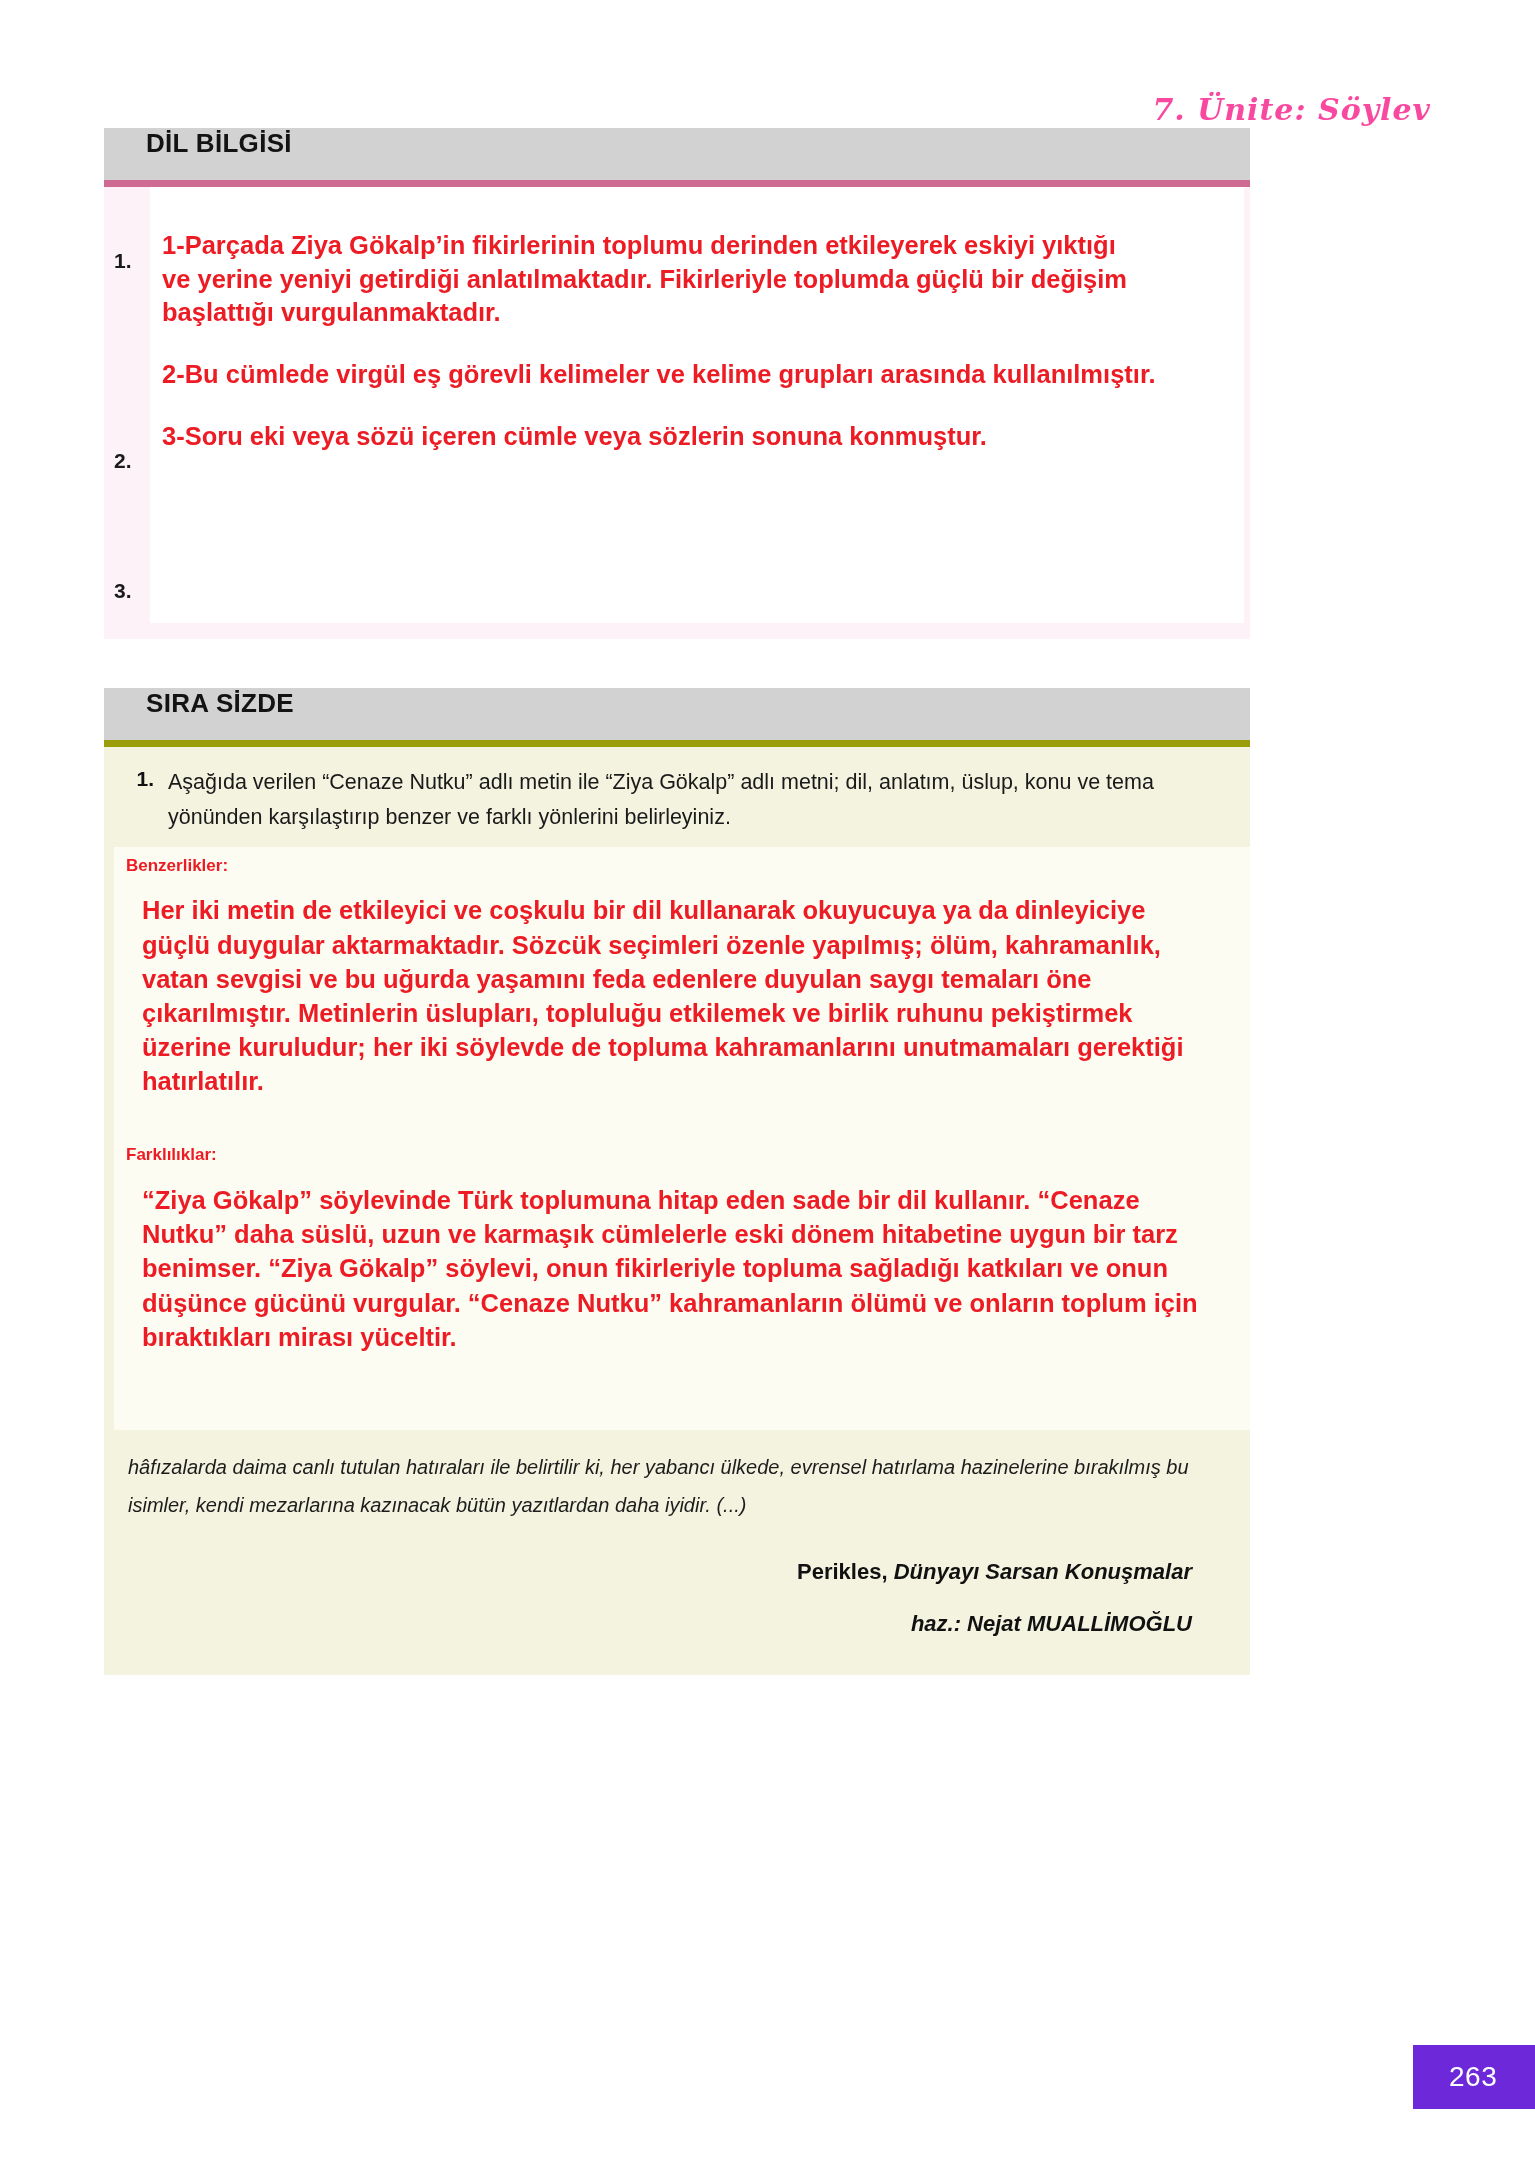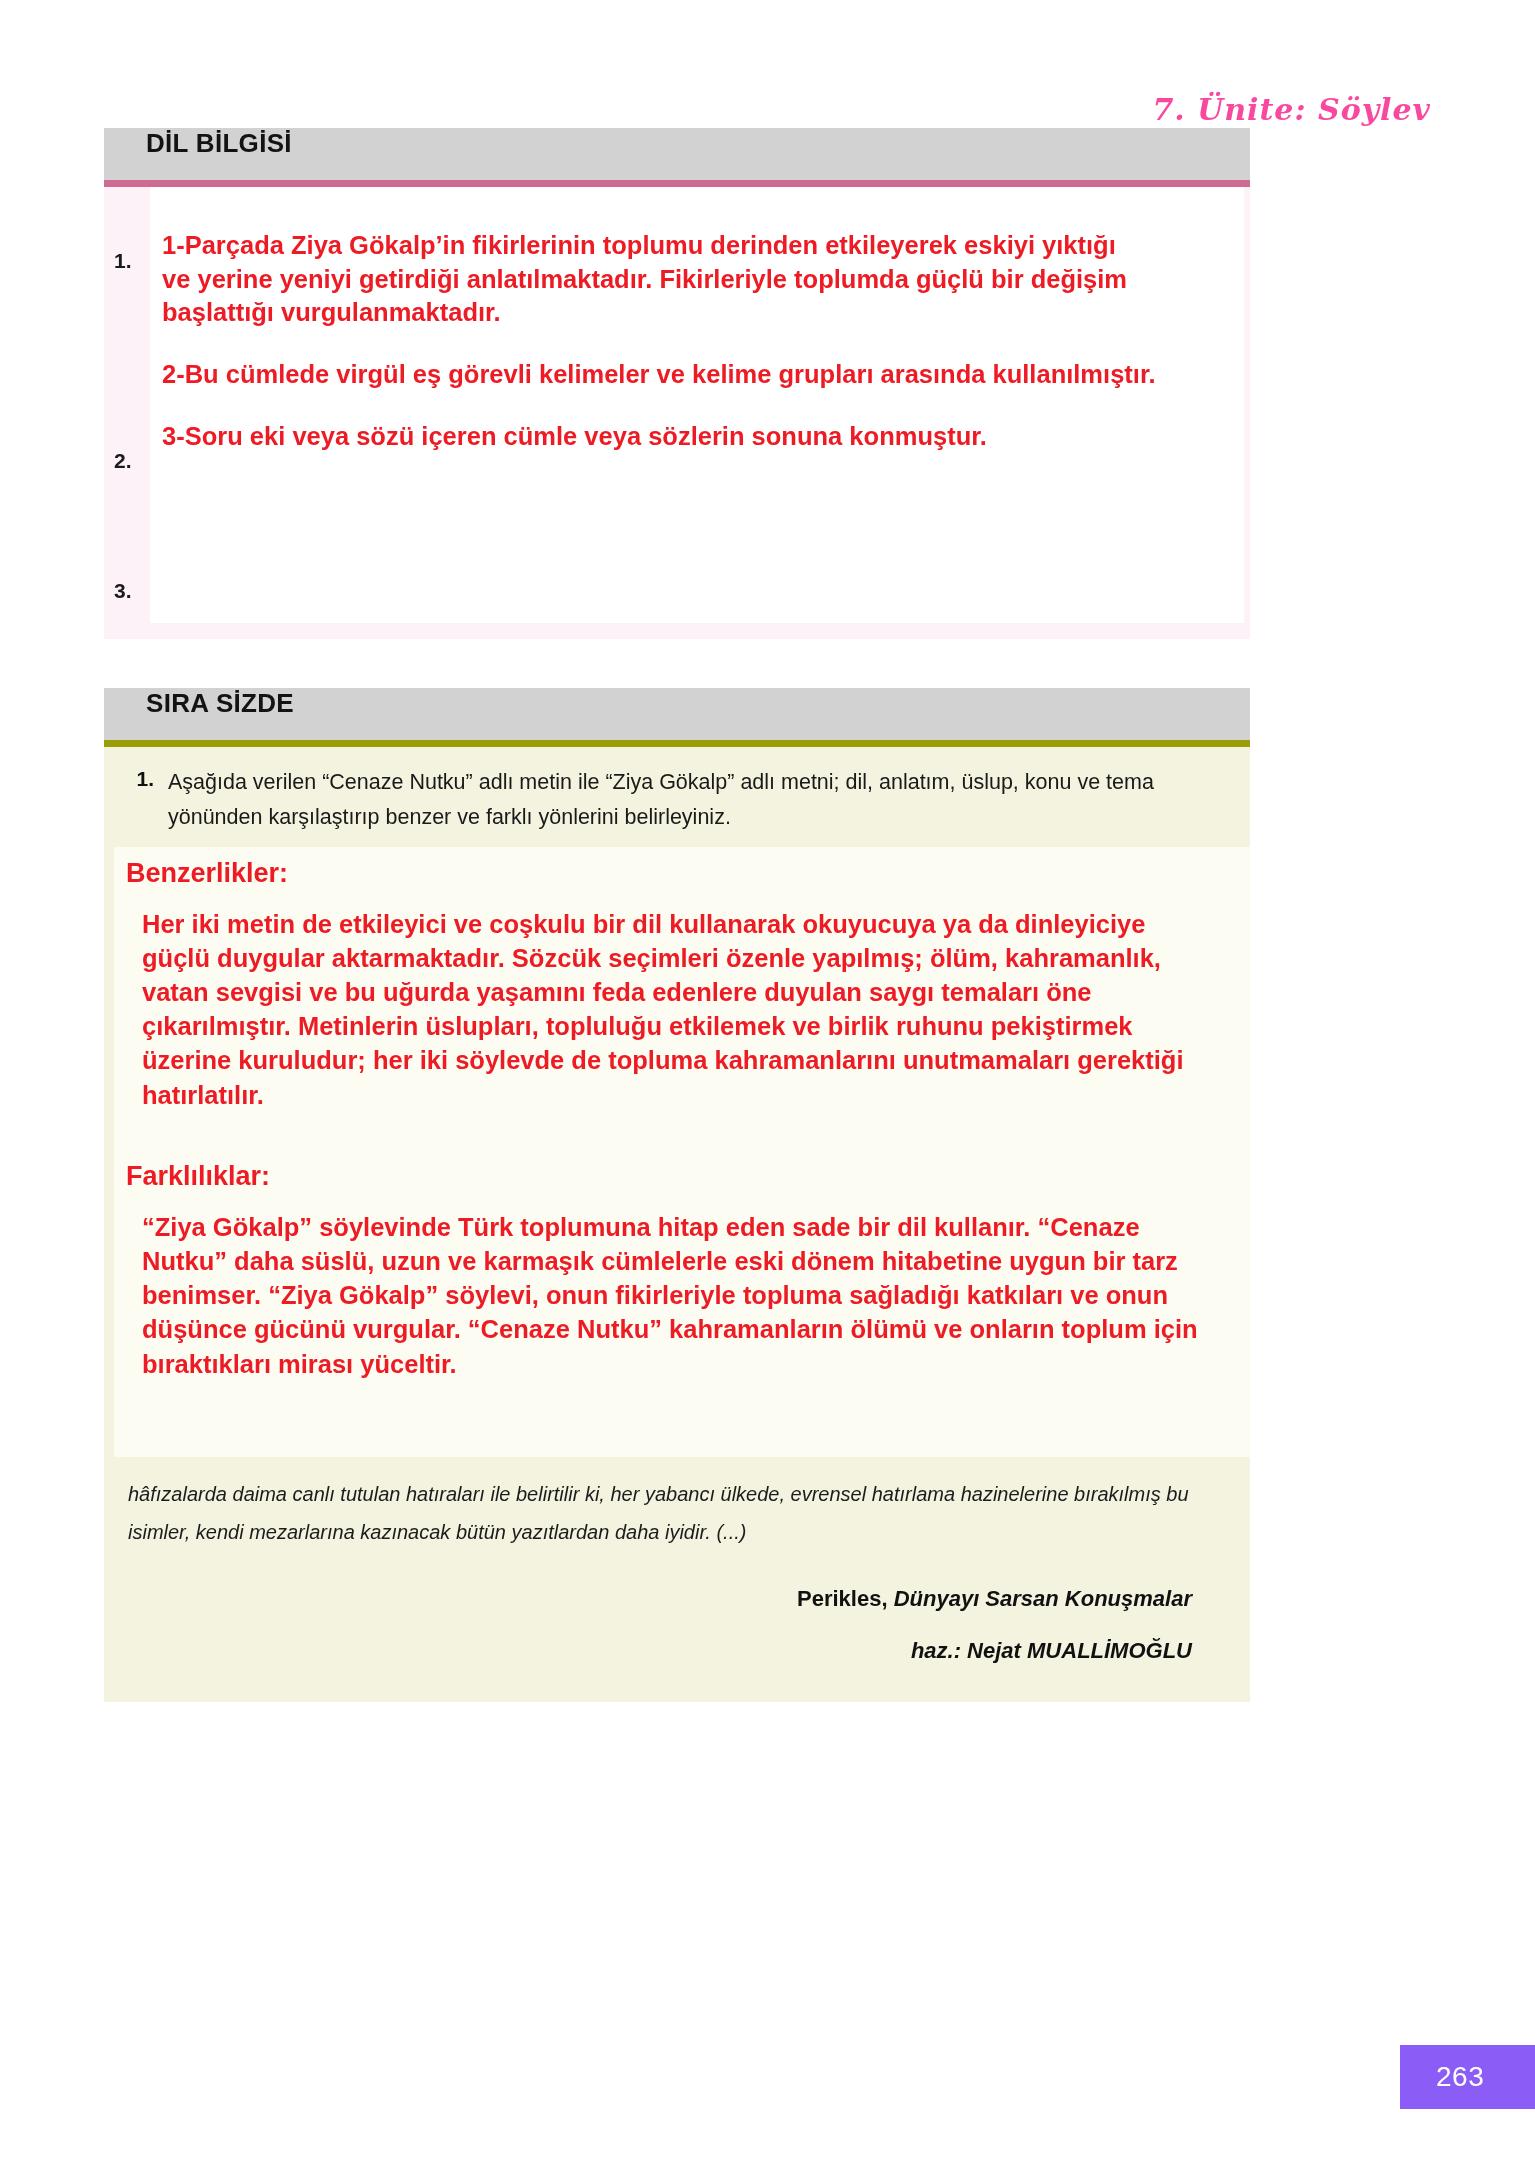--- a/index.html
+++ b/index.html
@@ -119,21 +119,21 @@
 
   .answer-area {
     background: #fcfcf2;
     margin: 4px 0 0 10px;
     padding: 8px 24px 60px 12px;
     min-height: 470px;
   }
   .ans-head {
     color: #ed1c24;
     font-weight: bold;
-    font-size: 27px;
+    font-size: 17px;
     line-height: 1.34;
     margin: 0;
   }
   .ans-para {
     color: #ed1c24;
     font-weight: bold;
     font-size: 25.5px;
     line-height: 1.34;
     margin: 16px;
   }
@@ -169,23 +169,23 @@
     margin-top: 26px;
     padding-right: 14px;
   }
   .ital { font-style: italic; }
 
   
   .page-badge {
     position: absolute;
     right: 0;
     bottom: 56px;
-    width: 135px;
+    width: 122px;
     height: 64px;
-    background: #8b5cf6;
+    background: #6d28d9;
     display: flex;
     align-items: center;
     padding-left: 36px;
   }
   .page-badge-num {
     color: #ffffff;
     font-size: 28px;
     letter-spacing: 0.5px;
   }
 </style>

